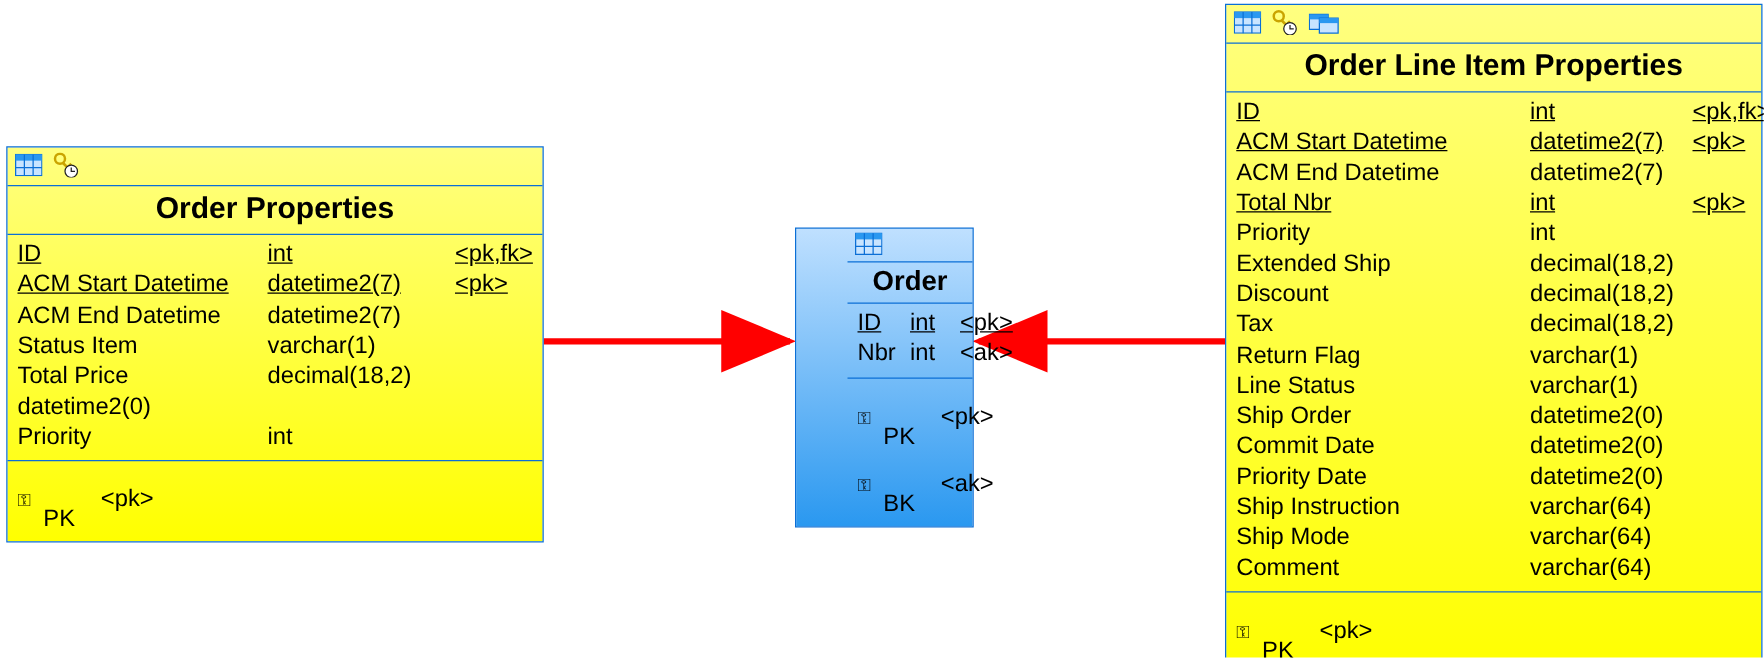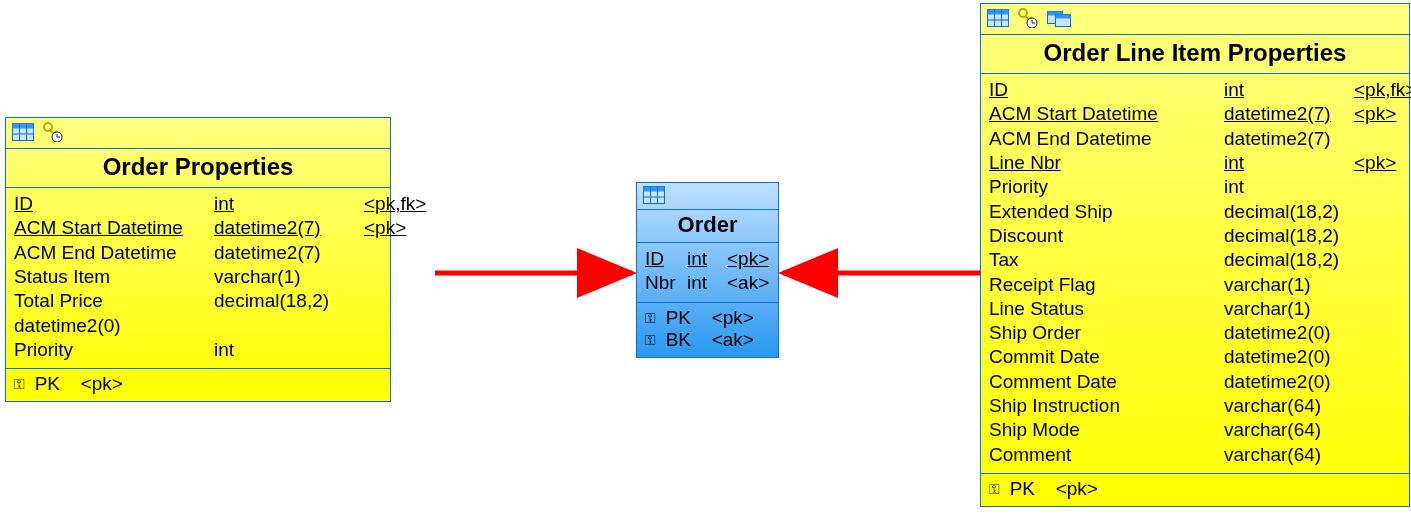--- a/index.html
+++ b/index.html
@@ -18,20 +18,21 @@
     border: 1px solid #0b6fd6;
     box-sizing: border-box;
     display: flex;
     flex-direction: column;
   }
   .entity.yellow {
     background: linear-gradient(to bottom, #ffff80, #ffff00);
   }
   .entity.blue {
     background: linear-gradient(to bottom, #bfe0ff, #2a98f0);
+    padding-left: 41px;
   }
   .ent-header {
     display: flex;
     align-items: center;
     gap: 8px;
     padding: 4px 6px 6px 6px;
     border-bottom: 1px solid #0b6fd6;
   }
   .ent-header.short { padding: 3px 6px 5px 6px; }
   .ent-title {
@@ -61,21 +62,21 @@
     font-size: 14px;
     line-height: 1;
     vertical-align: middle;
   }
   .key-icon::before { content: "⚿"; }
   .key-row {
     display: flex;
     align-items: center;
     gap: 10px;
   }
-  .key-row .kname { min-width: 36px; }
+  .key-row .kname { min-width: 36px; margin-top: 32px; }
   
   svg { display: block; }
   .ico-table rect.frame { fill: #c8e4ff; stroke: #0b6fd6; }
   .ico-table rect.hdr { fill: #2a98f0; }
 
   
   .arrow-layer {
     position: absolute;
     left: 0; top: 0;
     width: 1411px; height: 526px;
@@ -90,21 +91,21 @@
     <marker id="arrowhead" markerWidth="12" markerHeight="10" refX="11" refY="5" orient="auto">
       <polygon points="0,0 12,5 0,10" fill="#ff0000"></polygon>
     </marker>
   </defs>
 
   <line x1="435" y1="273" x2="632" y2="273" stroke="#ff0000" stroke-width="5" marker-end="url(#arrowhead)"></line>
 
   <line x1="980" y1="273" x2="783" y2="273" stroke="#ff0000" stroke-width="5" marker-end="url(#arrowhead)"></line>
 </svg>
 
-<div class="entity yellow" style="left:5px; top:117px; width:386px; --c1:200px; --c2:150px; --c3:70px;">
+<div class="entity yellow" style="left:5px; top:117px; width:430px; --c1:200px; --c2:150px; --c3:70px;">
   <div class="ent-header">
     <span>
       <svg width="22" height="18" class="ico-table">
         <rect class="frame" x="0.5" y="0.5" width="21" height="17"></rect>
         <rect class="hdr" x="0.5" y="0.5" width="21" height="5"></rect>
         <line x1="0.5" y1="11" x2="21.5" y2="11" stroke="#0b6fd6"></line>
         <line x1="7.5" y1="0.5" x2="7.5" y2="17.5" stroke="#0b6fd6"></line>
         <line x1="14.5" y1="0.5" x2="14.5" y2="17.5" stroke="#0b6fd6"></line>
       </svg>
     </span>
@@ -241,21 +242,21 @@
       <span class="under">ACM Start Datetime</span>
       <span class="under">datetime2(7)</span>
       <span class="under">&lt;pk&gt;</span>
     </div>
     <div class="row u3">
       <span>ACM End Datetime</span>
       <span>datetime2(7)</span>
       <span></span>
     </div>
     <div class="row u3">
-      <span class="under">Line Nbr</span>
+      <span class="under">Total Nbr</span>
       <span class="under">int</span>
       <span class="under">&lt;pk&gt;</span>
     </div>
     <div class="row u3">
       <span>Priority</span>
       <span>int</span>
       <span></span>
     </div>
     <div class="row u3">
       <span>Extended Ship</span>
@@ -266,41 +267,41 @@
       <span>Discount</span>
       <span>decimal(18,2)</span>
       <span></span>
     </div>
     <div class="row u3">
       <span>Tax</span>
       <span>decimal(18,2)</span>
       <span></span>
     </div>
     <div class="row u3">
-      <span>Receipt Flag</span>
+      <span>Return Flag</span>
       <span>varchar(1)</span>
       <span></span>
     </div>
     <div class="row u3">
       <span>Line Status</span>
       <span>varchar(1)</span>
       <span></span>
     </div>
     <div class="row u3">
       <span>Ship Order</span>
       <span>datetime2(0)</span>
       <span></span>
     </div>
     <div class="row u3">
       <span>Commit Date</span>
       <span>datetime2(0)</span>
       <span></span>
     </div>
     <div class="row u3">
-      <span>Comment Date</span>
+      <span>Priority Date</span>
       <span>datetime2(0)</span>
       <span></span>
     </div>
     <div class="row u3">
       <span>Ship Instruction</span>
       <span>varchar(64)</span>
       <span></span>
     </div>
     <div class="row u3">
       <span>Ship Mode</span>

